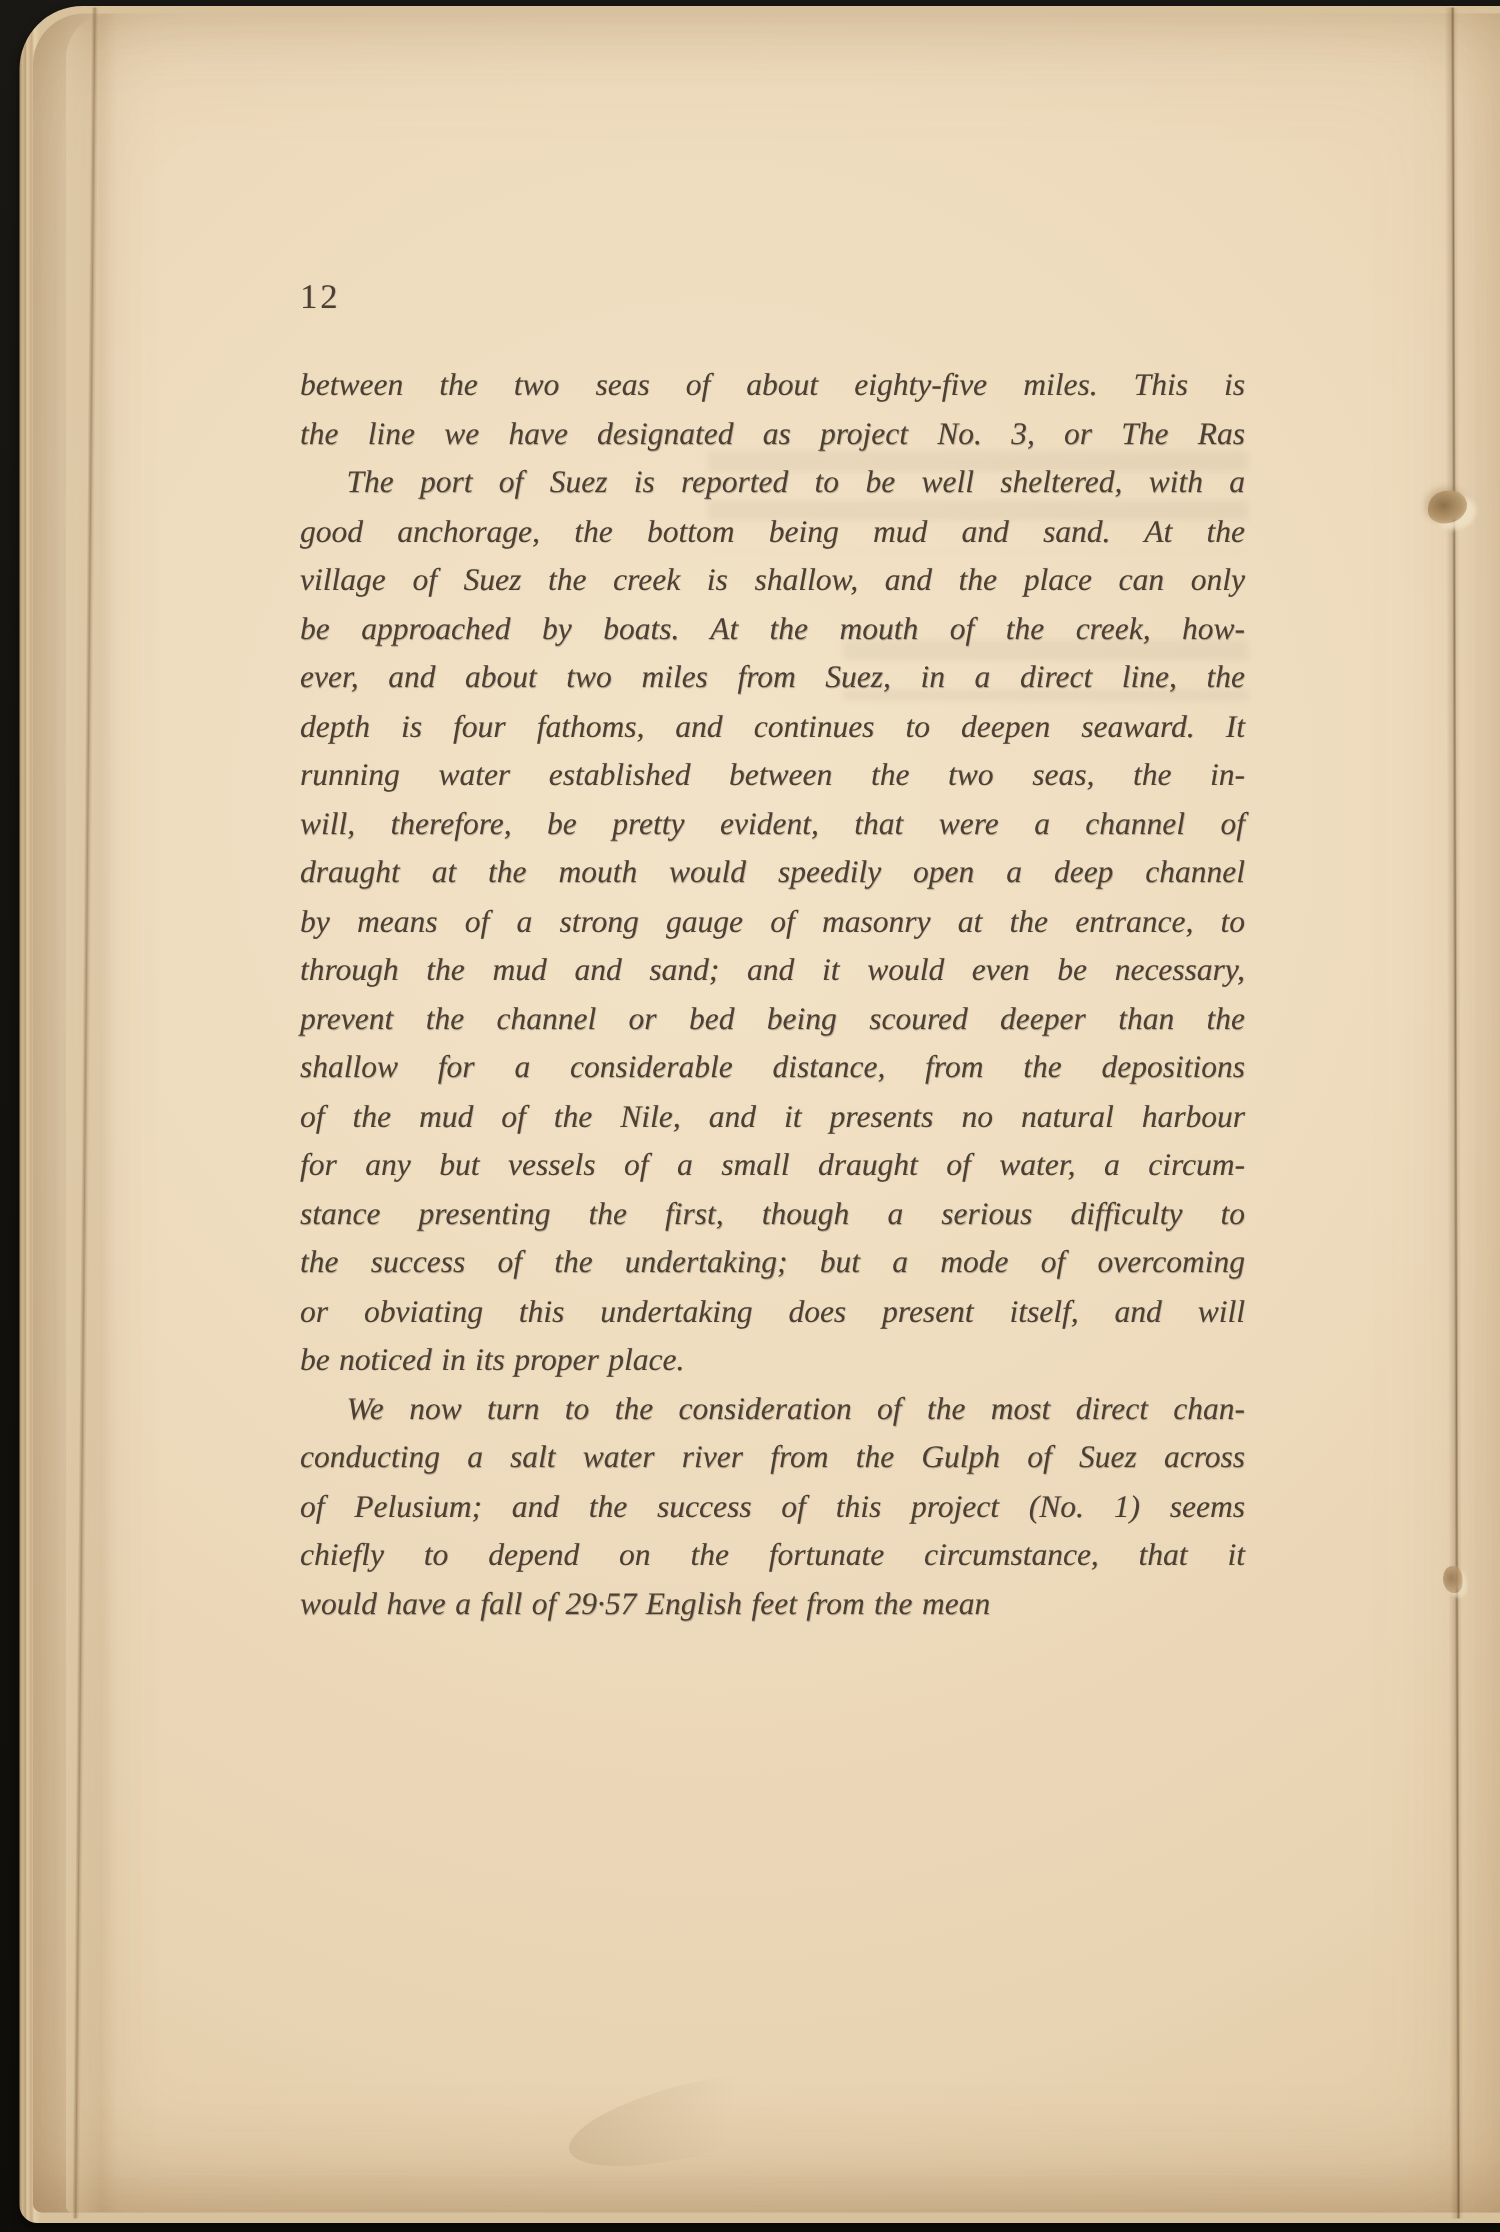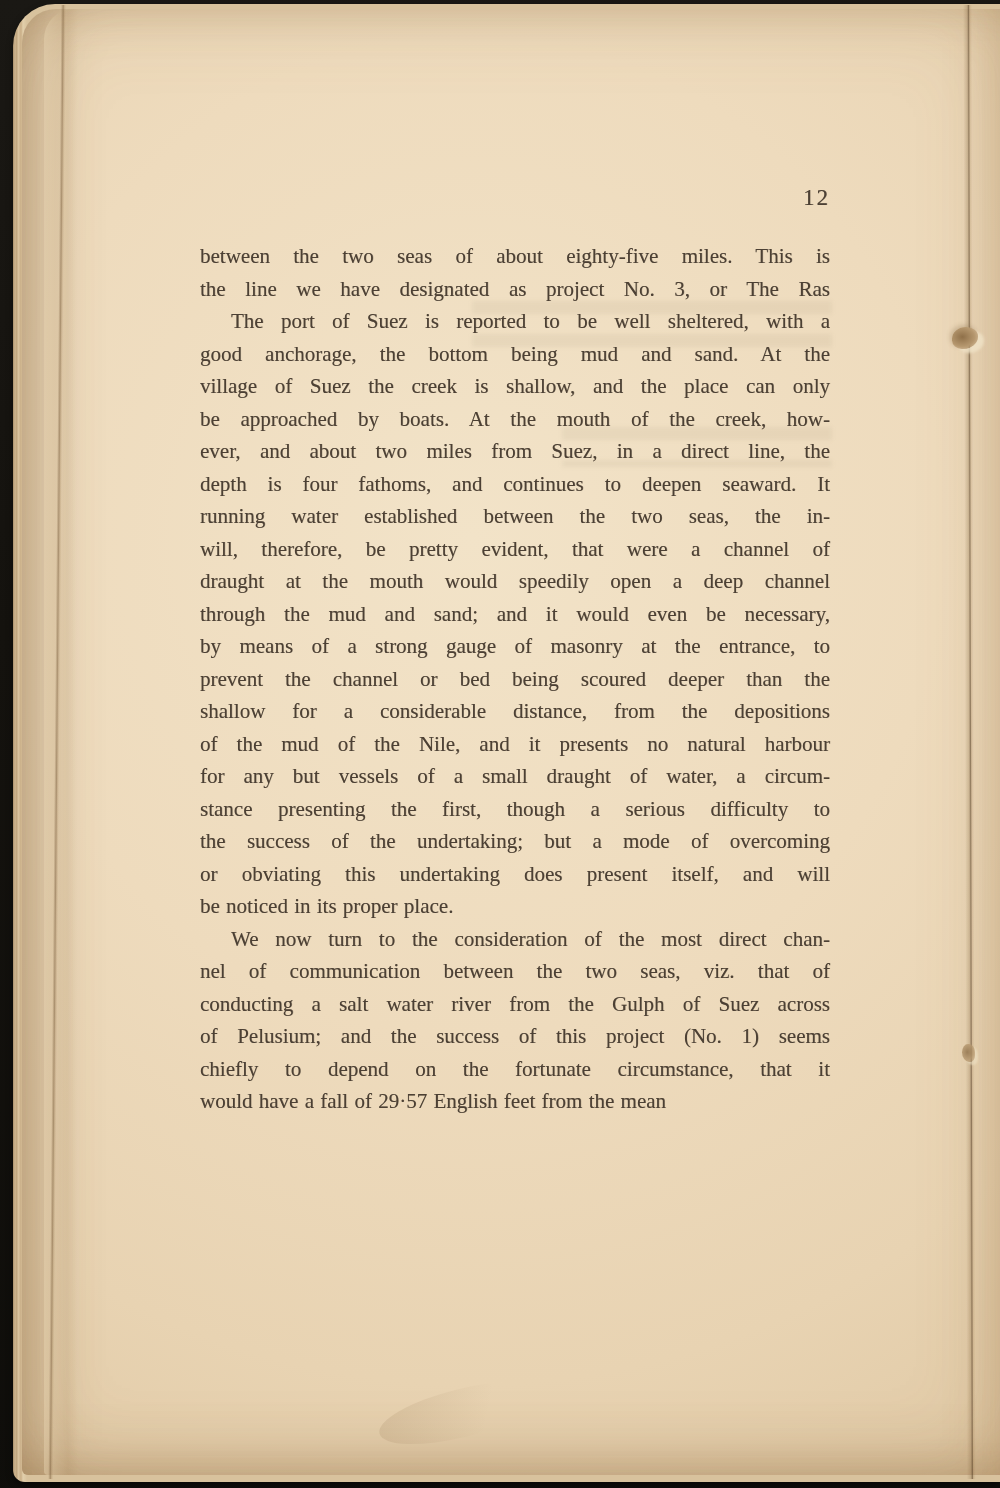--- a/index.html
+++ b/index.html
@@ -90,32 +90,32 @@
     background: repeating-linear-gradient(180deg,
       rgba(118, 106, 76, 0.07) 0px, rgba(118, 106, 76, 0.07) 13px,
       rgba(118, 106, 76, 0) 13px, rgba(118, 106, 76, 0) 33px);
     filter: blur(2px);
   }
   .ghost.g1 { left: 450px; top: 292px; width: 360px; height: 66px; }
   .ghost.g2 { left: 540px; top: 418px; width: 270px; height: 40px; }
 
   .page-number {
     position: absolute; left: 178px; top: 176px; width: 630px;
-    text-align: right;
+    text-align: left;
     font-size: 23px; letter-spacing: 2px;
     color: #4c4034;
     text-shadow: 0.4px 0.4px 0.6px rgba(76, 64, 52, 0.45);
   }
   .text-block {
     position: absolute; left: 178px; top: 231px; width: 630px;
     font-size: 21px; line-height: 32.5px;
     color: #4c4034;
     text-shadow: 0.4px 0.4px 0.6px rgba(76, 64, 52, 0.40);
   }
-  .para { margin: 0; }
+  .para { margin: 0; font-style: italic; }
   .line {
     text-align: justify;
     text-align-last: justify;
     word-spacing: 1px;
   }
   .line.last { text-align-last: left; }
   .line.indent { text-indent: 31px; }
 </style>
 </head>
 <body>
@@ -140,34 +140,33 @@
         <div class="para">
           <div class="line indent">The port of Suez is reported to be well sheltered, with a</div>
           <div class="line">good anchorage, the bottom being mud and sand. At the</div>
           <div class="line">village of Suez the creek is shallow, and the place can only</div>
           <div class="line">be approached by boats. At the mouth of the creek, how-</div>
           <div class="line">ever, and about two miles from Suez, in a direct line, the</div>
           <div class="line">depth is four fathoms, and continues to deepen seaward. It</div>
           <div class="line">running water established between the two seas, the in-</div>
           <div class="line">will, therefore, be pretty evident, that were a channel of</div>
           <div class="line">draught at the mouth would speedily open a deep channel</div>
+          <div class="line">by means of a strong gauge of masonry at the entrance, to</div>
           <div class="line">through the mud and sand; and it would even be necessary,</div>
-          <div class="line">by means of a strong gauge of masonry at the entrance, to</div>
           <div class="line">prevent the channel or bed being scoured deeper than the</div>
           <div class="line">shallow for a considerable distance, from the depositions</div>
           <div class="line">of the mud of the Nile, and it presents no natural harbour</div>
           <div class="line">for any but vessels of a small draught of water, a circum-</div>
           <div class="line">stance presenting the first, though a serious difficulty to</div>
           <div class="line">the success of the undertaking; but a mode of overcoming</div>
           <div class="line">or obviating this undertaking does present itself, and will</div>
           <div class="line last">be noticed in its proper place.</div>
         </div>
         <div class="para">
           <div class="line indent">We now turn to the consideration of the most direct chan-</div>
-          <div class="line">nel of communication between the two seas, viz. that of</div>
           <div class="line">conducting a salt water river from the Gulph of Suez across</div>
           <div class="line">of Pelusium; and the success of this project (No. 1) seems</div>
           <div class="line">chiefly to depend on the fortunate circumstance, that it</div>
           <div class="line last">would have a fall of 29·57 English feet from the mean</div>
         </div>
       </div>
   </div>
 </div>
 
 </body></html>

